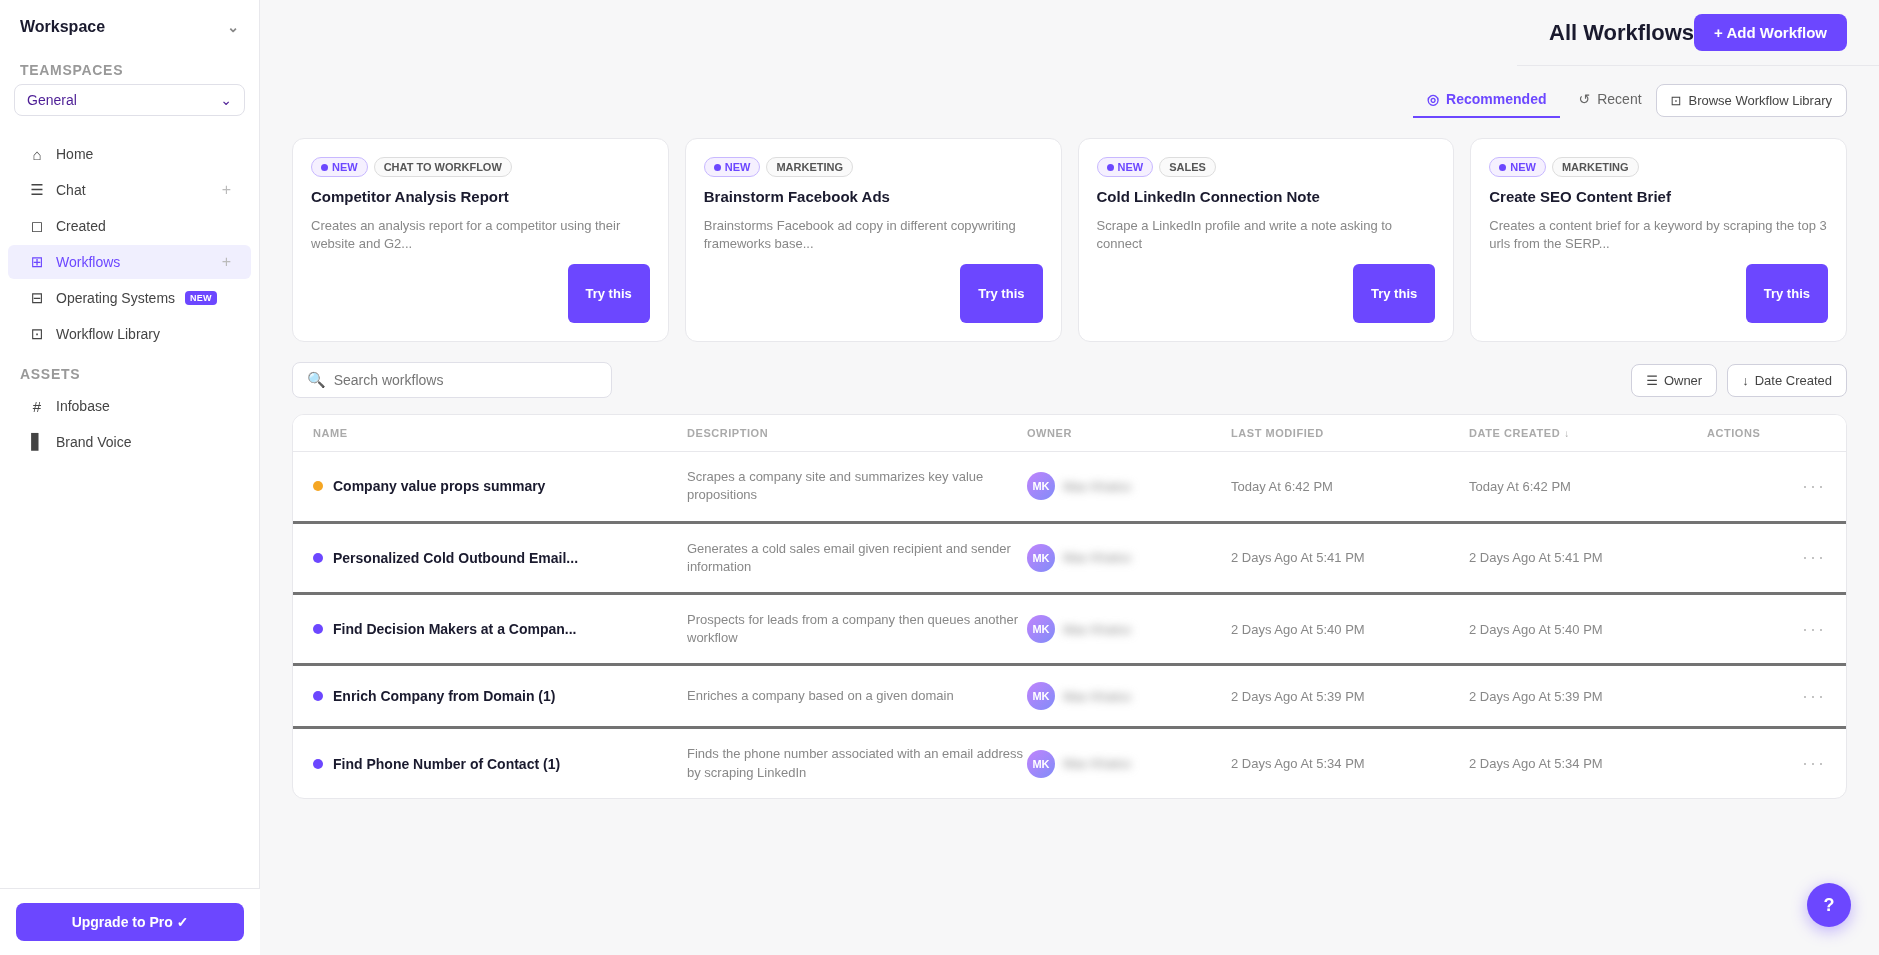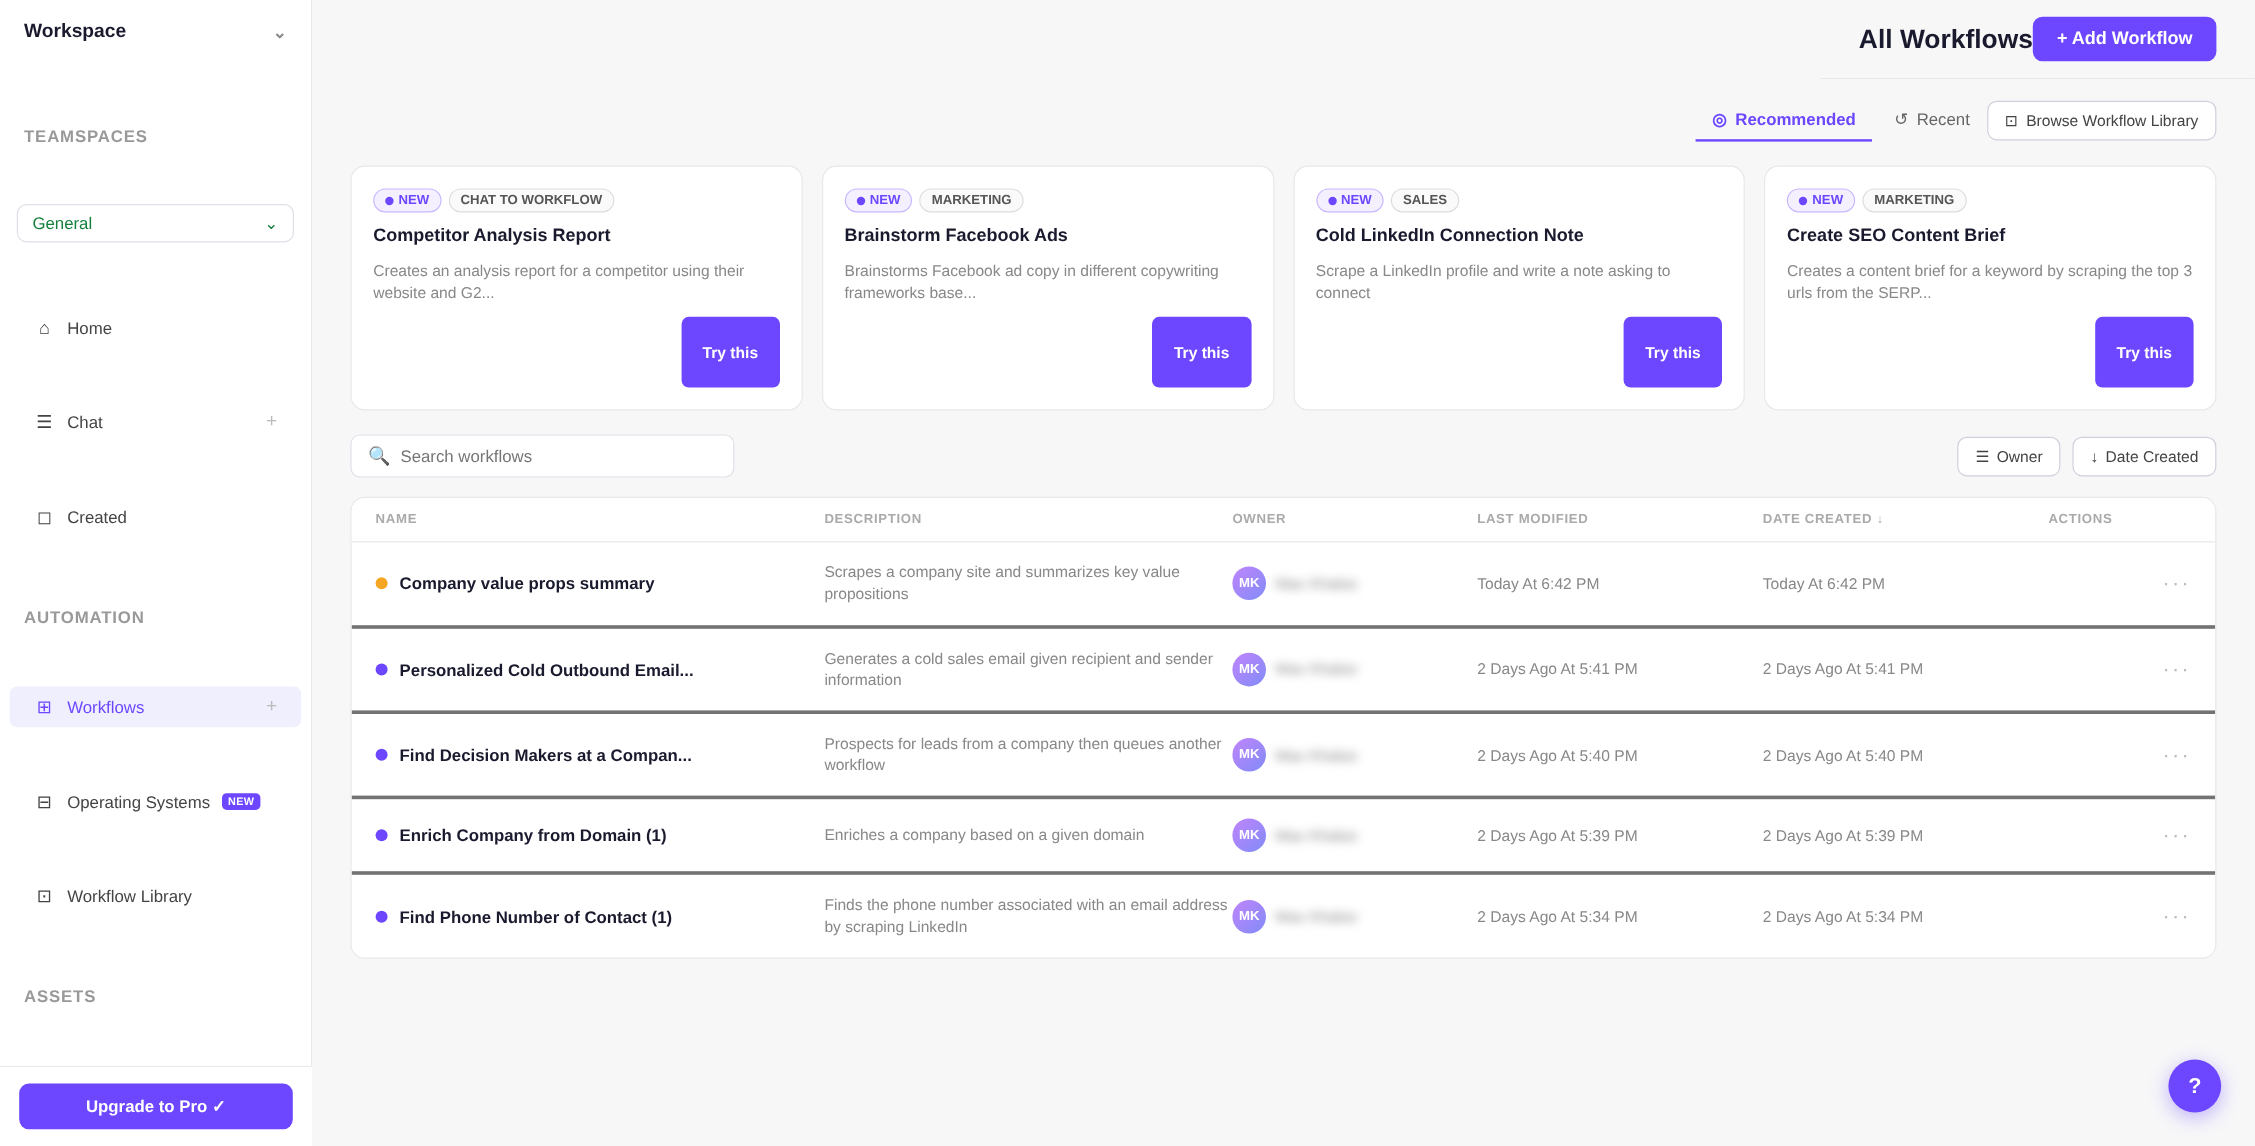--- a/index.html
+++ b/index.html
@@ -9,50 +9,49 @@
     .sidebar {
       width: 260px;
       min-width: 260px;
       background: #fff;
       border-right: 1px solid #e8e8ec;
       display: flex;
       flex-direction: column;
       height: 100vh;
       overflow-y: auto;
       padding-bottom: 80px;
-      gap: 43px;
     }
     .sidebar-workspace {
       display: flex;
       align-items: center;
       justify-content: space-between;
       padding: 18px 20px 12px;
       font-weight: 700;
       font-size: 16px;
       color: #1a1a2e;
     }
     .sidebar-workspace .chevron { color: #888; font-size: 14px; }
     .sidebar-section-label {
       font-size: 14px;
       font-weight: 600;
       color: #999;
       text-transform: uppercase;
       letter-spacing: 0.05em;
       padding: 14px 20px 6px;
     }
     .teamspace-select {
-      margin: 0 14px 10px;
+      margin: 0 14px 20px;
       padding: 7px 12px;
       border: 1px solid #e0e0e8;
       border-radius: 8px;
       display: flex;
       align-items: center;
       justify-content: space-between;
       font-size: 14px;
-      color: #15803d;
+      color: #4c1d95;
       cursor: pointer;
     }
     .sidebar-nav-item {
       display: flex;
       align-items: center;
       gap: 10px;
       padding: 8px 20px;
       font-size: 14px;
       color: #444;
       cursor: pointer;
@@ -424,21 +423,20 @@
     <span class="nav-icon">☰</span>
     <span>Chat</span>
     <span class="nav-plus">+</span>
   </div>
 
   <div class="sidebar-nav-item">
     <span class="nav-icon">◻</span>
     <span>Created</span>
   </div>
 
-  <div class="sidebar-section-label">Automation</div>
 
   <div class="sidebar-nav-item active">
     <span class="nav-icon">⊞</span>
     <span>Workflows</span>
     <span class="nav-plus">+</span>
   </div>
 
   <div class="sidebar-nav-item">
     <span class="nav-icon">⊟</span>
     <span>Operating Systems</span>

